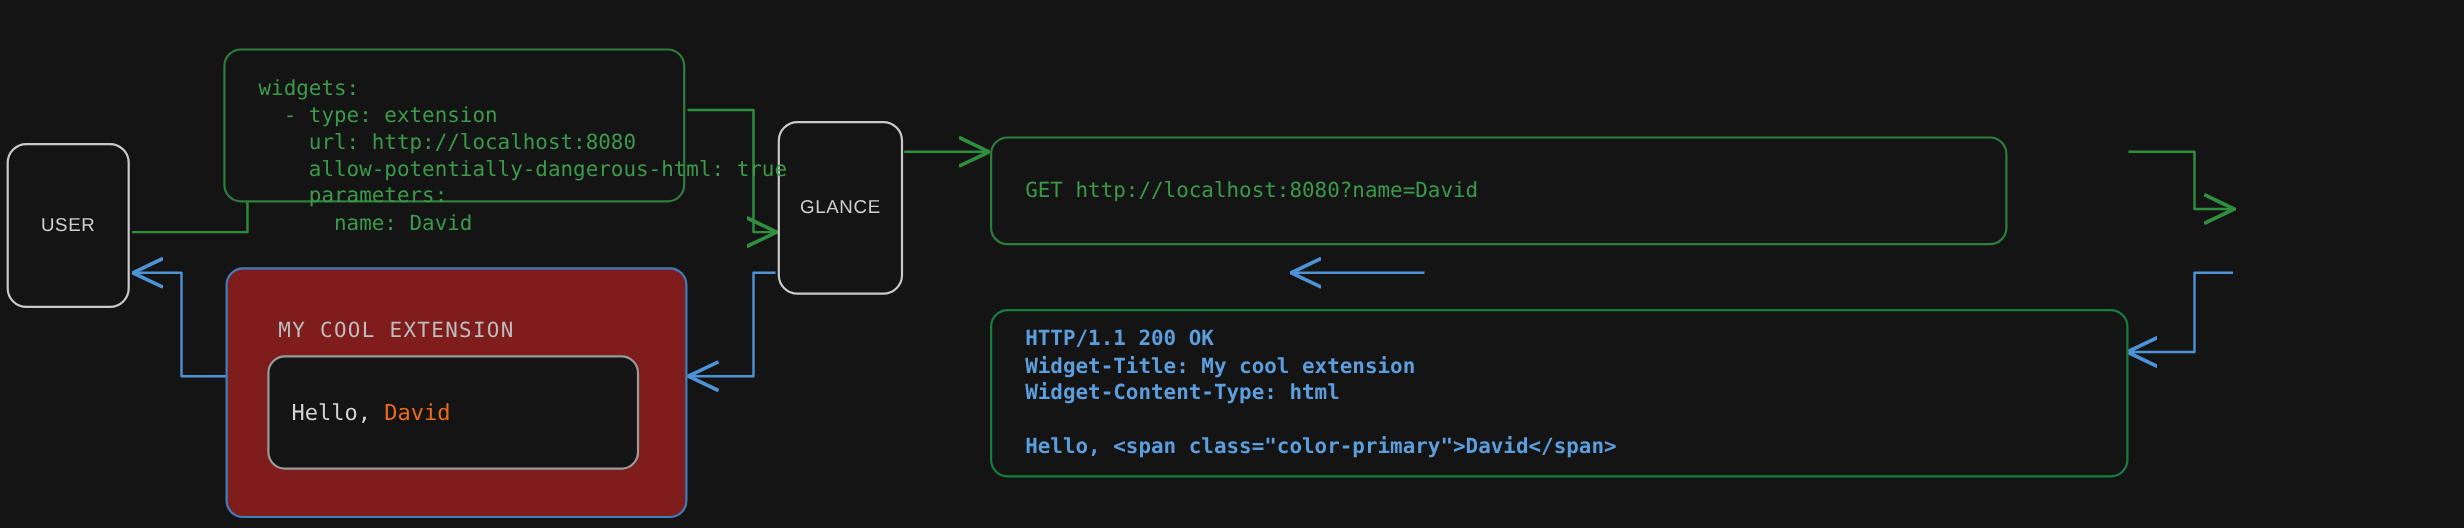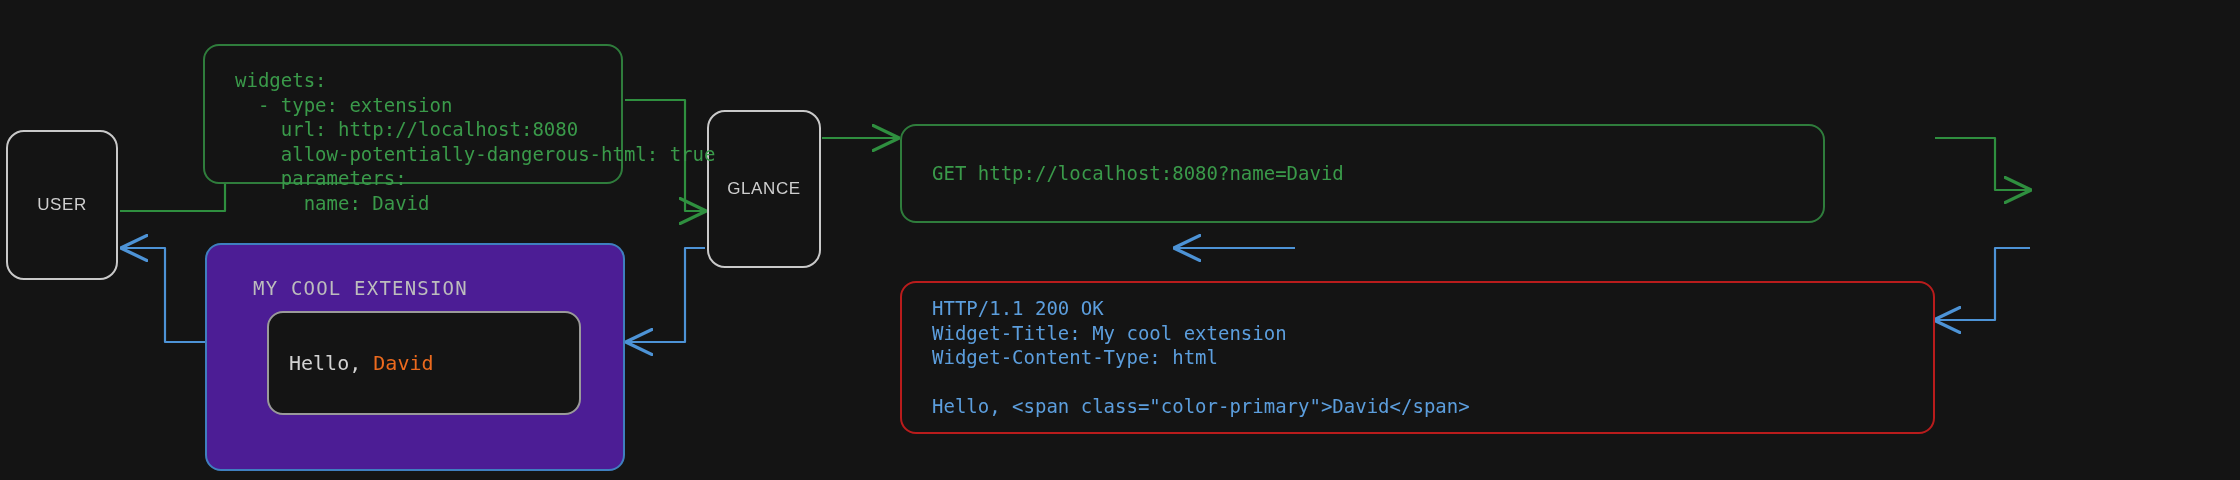--- a/index.html
+++ b/index.html
@@ -41,54 +41,54 @@
   }
   .panel {
     position: absolute;
     box-sizing: border-box;
     border-radius: 16px;
     background: #141414;
     padding: 22px 30px;
     margin-top: 36px;
   }
   .panel-green { border: 2px solid #2f7d3c; }
-  .panel-blue  { border: 2px solid #b91c1c; }
+  .panel-blue  { border: 2px solid #15803d; font-weight: bold; }
   .code {
     margin: 0;
     font-family: "DejaVu Sans Mono", monospace;
     font-size: 19px;
     line-height: 24.5px;
     white-space: pre;
   }
   .code-green { color: #3a9a4a; }
   .code-blue  { color: #5c9edd; }
 
   
   .widget-panel {
     position: absolute;
     box-sizing: border-box;
     border: 2px solid #3f7fbf;
     border-radius: 16px;
-    background: #4c1d95;
-    padding: 22px 28px;
+    background: #7f1d1d;
+    padding: 34px 28px;
   }
   .widget-title {
     font-family: "DejaVu Sans Mono", monospace;
     font-size: 19px;
     letter-spacing: 1.2px;
     color: #bdbdbd;
     margin: 10px 0 12px 18px;
   }
   .widget-card {
     box-sizing: border-box;
     border: 2px solid #9a9a9a;
     border-radius: 16px;
     background: #141414;
     height: 104px;
-    margin-left: 32px;
+    margin-left: 8px;
     margin-right: 14px;
     display: flex;
     align-items: center;
     padding-left: 20px;
   }
   .widget-text {
     font-family: "DejaVu Sans Mono", monospace;
     font-size: 20px;
     color: #d3d3d3;
     white-space: pre;

